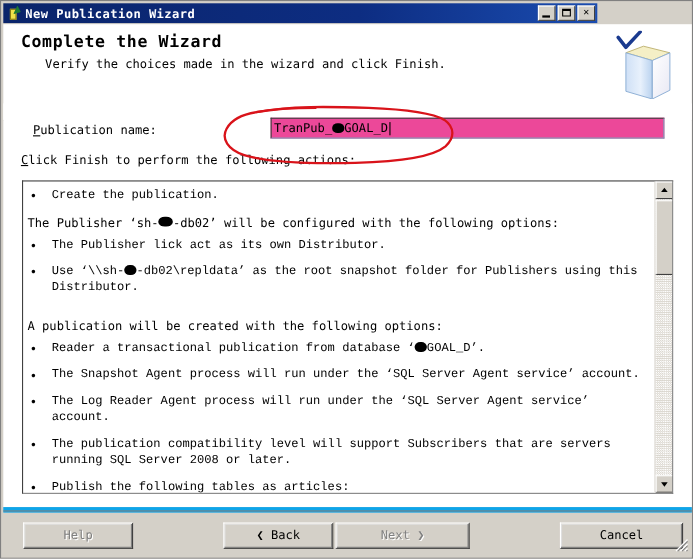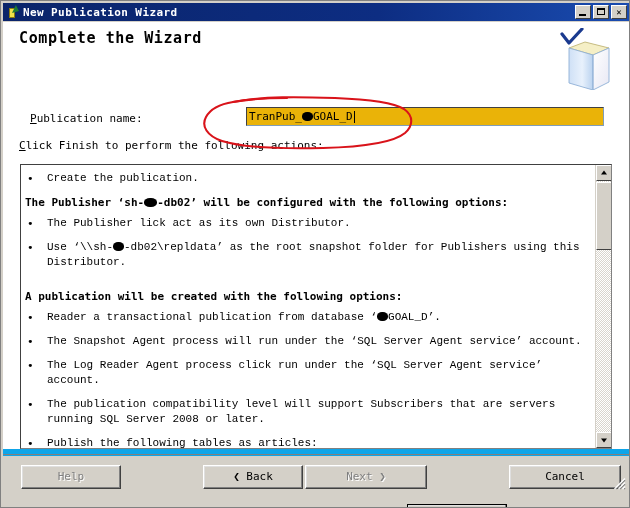--- a/index.html
+++ b/index.html
@@ -19,21 +19,21 @@
     background: #d4d0c8;
     border: 1px solid #808080;
     overflow: hidden;
     font-family: "Liberation Sans", sans-serif;
   }
 
   
   #titlebar {
     position: absolute;
     left: 2px; top: 2px;
-    width: 626px;
+    width: 540px;
     height: 18px;
     background: linear-gradient(to right, #0a246a 0%, #0d2d82 60%, #1a4cb0 100%);
     display: flex;
     align-items: center;
     padding: 0 2px;
     box-sizing: border-box;
   }
   #titlebar .app-icon {
     width: 14px; height: 14px;
     margin: 0 3px 0 1px;
@@ -145,21 +145,21 @@
     white-space: nowrap;
   }
   .acc { text-decoration: underline; }
 
   #pubname-label { left: 27px; top: 18px; }
 
   #pubname-input {
     position: absolute;
     left: 243px; top: 13px;
     width: 358px; height: 19px;
-    background: #eab308;
+    background: #ec4899;
     border: 1px solid #7f9db9;
     border-top-color: #404040;
     border-left-color: #404040;
     box-sizing: border-box;
     font-family: "DejaVu Sans Mono", monospace;
     font-size: 11px;
     color: #000000;
     padding: 0 2px;
     line-height: 17px;
     display: flex;
@@ -216,21 +216,21 @@
   .li .bullet {
     flex: 0 0 auto;
     width: 20px;
     text-align: left;
     padding-left: 2px;
     font-size: 11px;
     line-height: 15px;
   }
   .li .txt { flex: 1 1 auto; font-family: Liberation Mono, monospace; }
   .group-head {
-    font-weight: bold;
+    font-weight: normal;
     margin-bottom: 6px;
     padding-left: 0px;
   }
   .gap { height: 10px; }
   .redact-in {
     display: inline-block;
     width: 13px; height: 9px;
     background: #000;
     border-radius: 45%;
     vertical-align: middle;
@@ -294,25 +294,25 @@
     border-left: 1px solid #ffffff;
     border-right: 1px solid #404040;
     border-bottom: 1px solid #404040;
     box-sizing: border-box;
     cursor: default;
   }
 
   
   #buttonbar {
     position: absolute;
-    left: 2px; top: 448px;
+    left: 2px; top: 460px;
     width: 626px;
     height: 44px;
     background: #d4d0c8;
-    border-top: 7px solid #0ea5e9;
+    border-top: 5px solid #0ea5e9;
     box-sizing: border-box;
   }
   #buttonbar::before {
     content: "";
     position: absolute;
     left: 0; right: 0; top: -2px;
     height: 1px;
     background: #808080;
   }
   .btn {
@@ -383,20 +383,21 @@
           <span class="box"></span>
         </span>
       <span class="win-btn close">
           <span class="g">✕</span>
         </span>
     </span>
   </div>
 
   <div id="header">
     <div class="h-title">Complete the Wizard</div>
+    <div class="h-sub">Verify the choices made in the wizard and click Finish.</div>
     <svg class="book-icon" viewBox="0 0 58 62">
       <defs>
         <linearGradient id="gpage" x1="0" y1="0" x2="1" y2="1">
           <stop offset="0%" stop-color="#ffffff"></stop>
           <stop offset="100%" stop-color="#e8e8f4"></stop>
         </linearGradient>
         <linearGradient id="gcov" x1="0" y1="0" x2="1" y2="0">
           <stop offset="0%" stop-color="#cfe0f6"></stop>
           <stop offset="55%" stop-color="#e8f1fc"></stop>
           <stop offset="100%" stop-color="#b9d2ef"></stop>
@@ -455,21 +456,21 @@
           <span class="txt"><span>Reader a transactional publication from database ‘</span><span class="redact-sm"></span><span>GOAL_D’.</span></span>
         </div>
 
         <div class="li">
           <span class="bullet">•</span>
           <span class="txt">The Snapshot Agent process will run under the ‘SQL Server Agent service’ account.</span>
         </div>
 
         <div class="li">
           <span class="bullet">•</span>
-          <span class="txt">The Log Reader Agent process click run under the ‘SQL Server Agent service’ account.</span>
+          <span class="txt">The Log Reader Agent process will run under the ‘SQL Server Agent service’ account.</span>
         </div>
 
         <div class="li">
           <span class="bullet">•</span>
           <span class="txt">The publication compatibility level will support Subscribers that are servers running SQL Server 2008 or later.</span>
         </div>
 
         <div class="li">
           <span class="bullet">•</span>
           <span class="txt">Publish the following tables as articles:</span>

